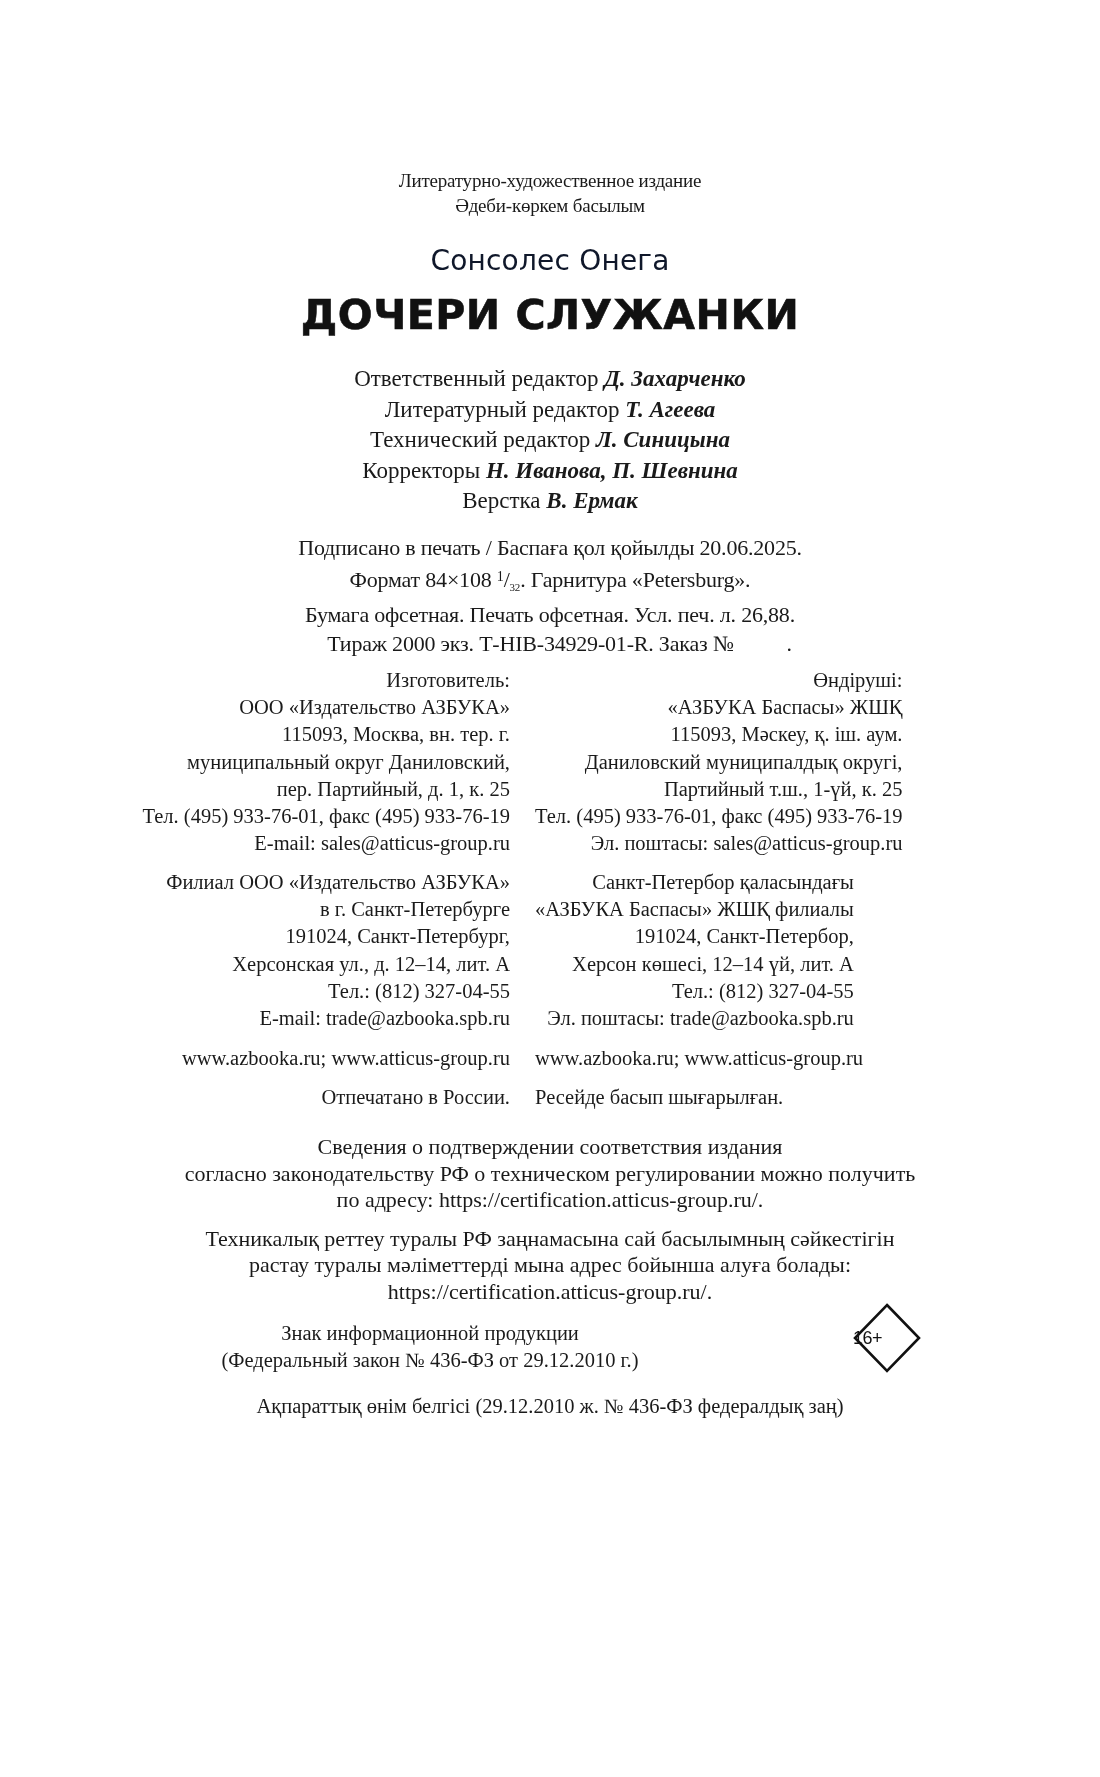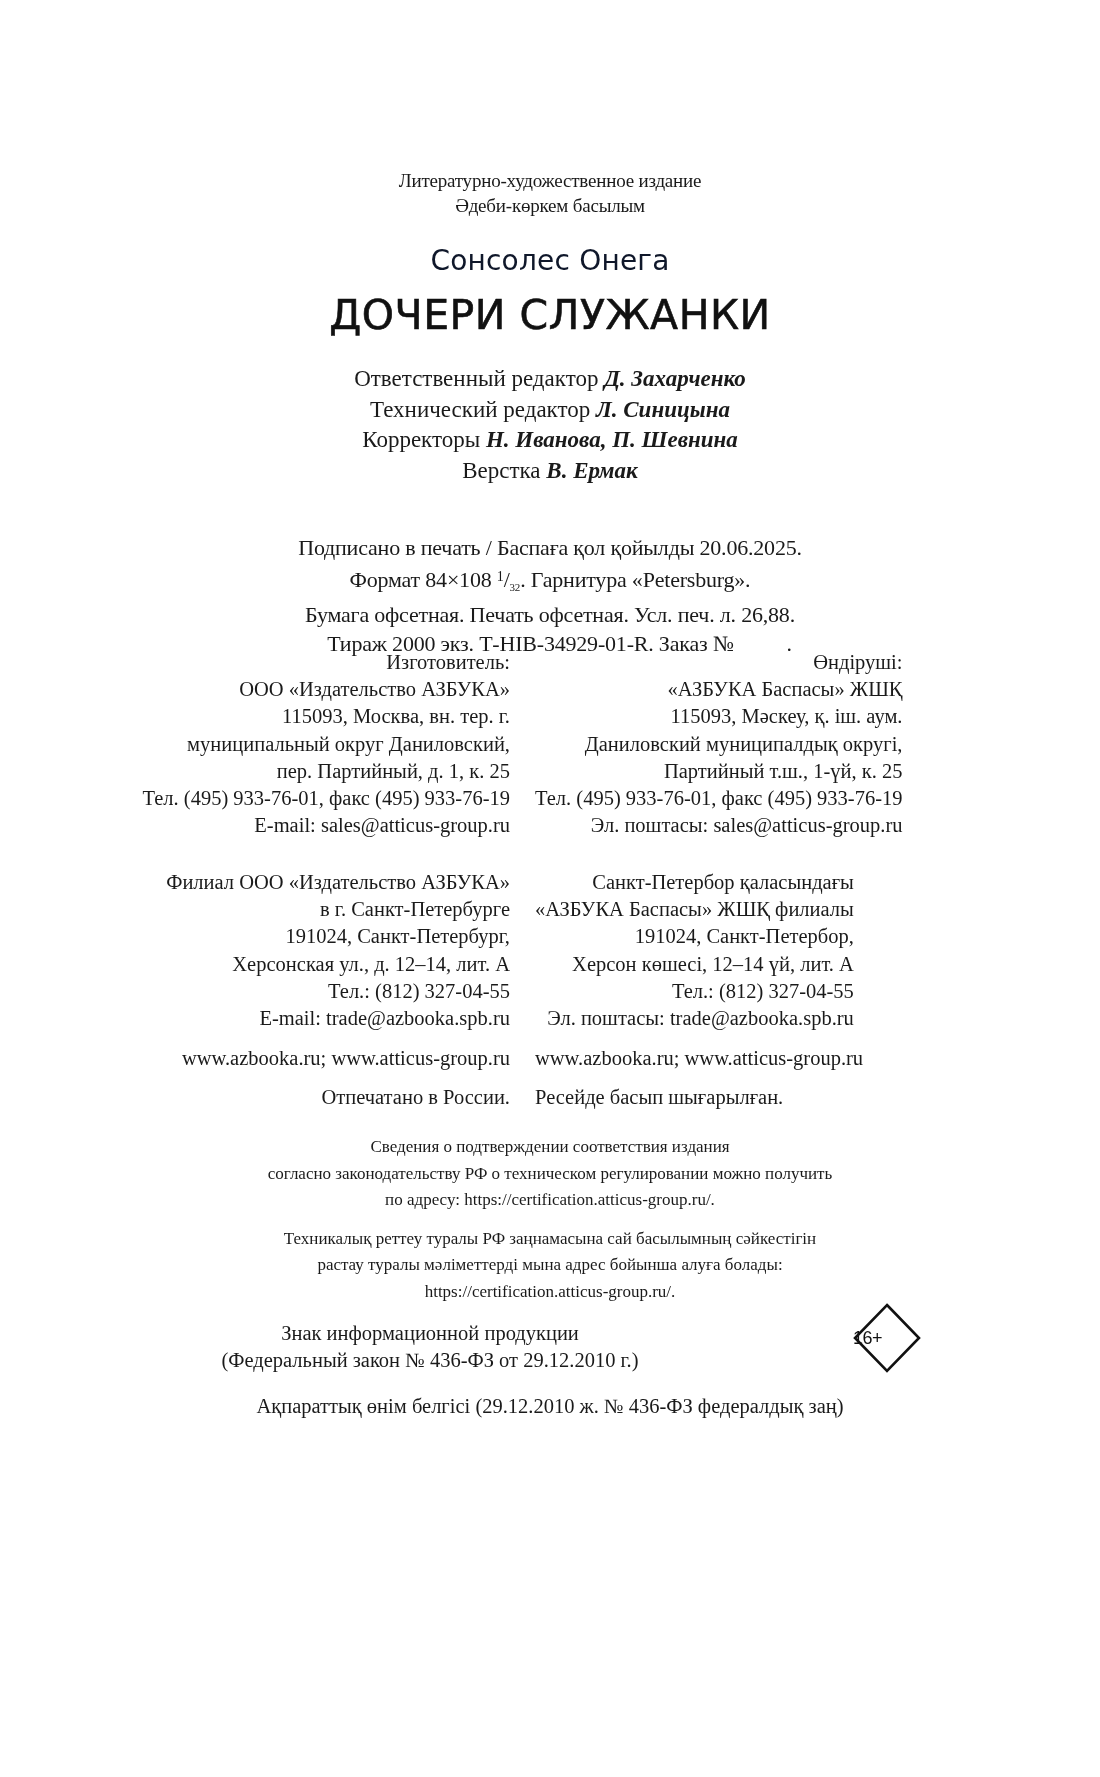--- a/index.html
+++ b/index.html
@@ -45,21 +45,21 @@
       line-height: 34px;
       font-weight: normal;
       letter-spacing: 0.2px;
       color: #0f172a;
     }
     .title {
       top: 290px;
       font-family: "DejaVu Sans", "Liberation Sans", sans-serif;
       font-size: 41px;
       line-height: 50px;
-      font-weight: normal;
+      font-weight: bold;
       letter-spacing: 0.5px;
       color: #111;
       -webkit-text-stroke: 0.6px #111;
     }
     .credits {
       top: 364px;
       font-size: 23px;
       line-height: 30.5px;
     }
     .credits i { font-style: italic; font-weight: bold; }
@@ -79,27 +79,27 @@
       white-space: nowrap;
     }
     .col-left {
       right: 590px;
       text-align: right;
     }
     .col-right {
       left: 535px;
       text-align: right;
     }
-    .block-a { top: 649px; }
+    .block-a { top: 667px; }
     .block-b { top: 869px; }
     .block-c { top: 1045px; }
     .block-d { top: 1084px; }
     .cert {
       top: 1134px;
-      font-size: 17px;
+      font-size: 22px;
       line-height: 26.6px;
     }
     .cert .gap { height: 12px; display: block; }
     .sign {
       top: 1320px;
       left: -120px;
       font-size: 20.5px;
       line-height: 27px;
     }
     .sign-kz {
@@ -137,20 +137,21 @@
     <span class="line">Литературно-художественное издание</span>
     <span class="line">Әдеби-көркем басылым</span>
   </div>
 
   <div class="center-block author">Сонсолес Онега</div>
 
   <div class="center-block title">ДОЧЕРИ СЛУЖАНКИ</div>
 
   <div class="center-block credits">
     <span class="line"><span>Ответственный редактор </span><i>Д. Захарченко</i></span>
+    <span class="line"><span>Литературный редактор </span><i>Т. Агеева</i></span>
     <span class="line"><span>Технический редактор </span><i>Л. Синицына</i></span>
     <span class="line"><span>Корректоры </span><i>Н. Иванова, П. Шевнина</i></span>
     <span class="line"><span>Верстка </span><i>В. Ермак</i></span>
   </div>
 
   <div class="center-block printing">
     <span class="line">Подписано в печать / Баспаға қол қойылды 20.06.2025.</span>
     <span class="line"><span>Формат 84×108 </span><sup>1</sup><span>/</span><sub>32</sub><span>. Гарнитура «Petersburg».</span></span>
     <span class="line">Бумага офсетная. Печать офсетная. Усл. печ. л. 26,88.</span>
     <span class="line" style="white-space:pre;margin-left:19px;">Тираж 2000 экз. Т-HIB-34929-01-R. Заказ №          .</span>

